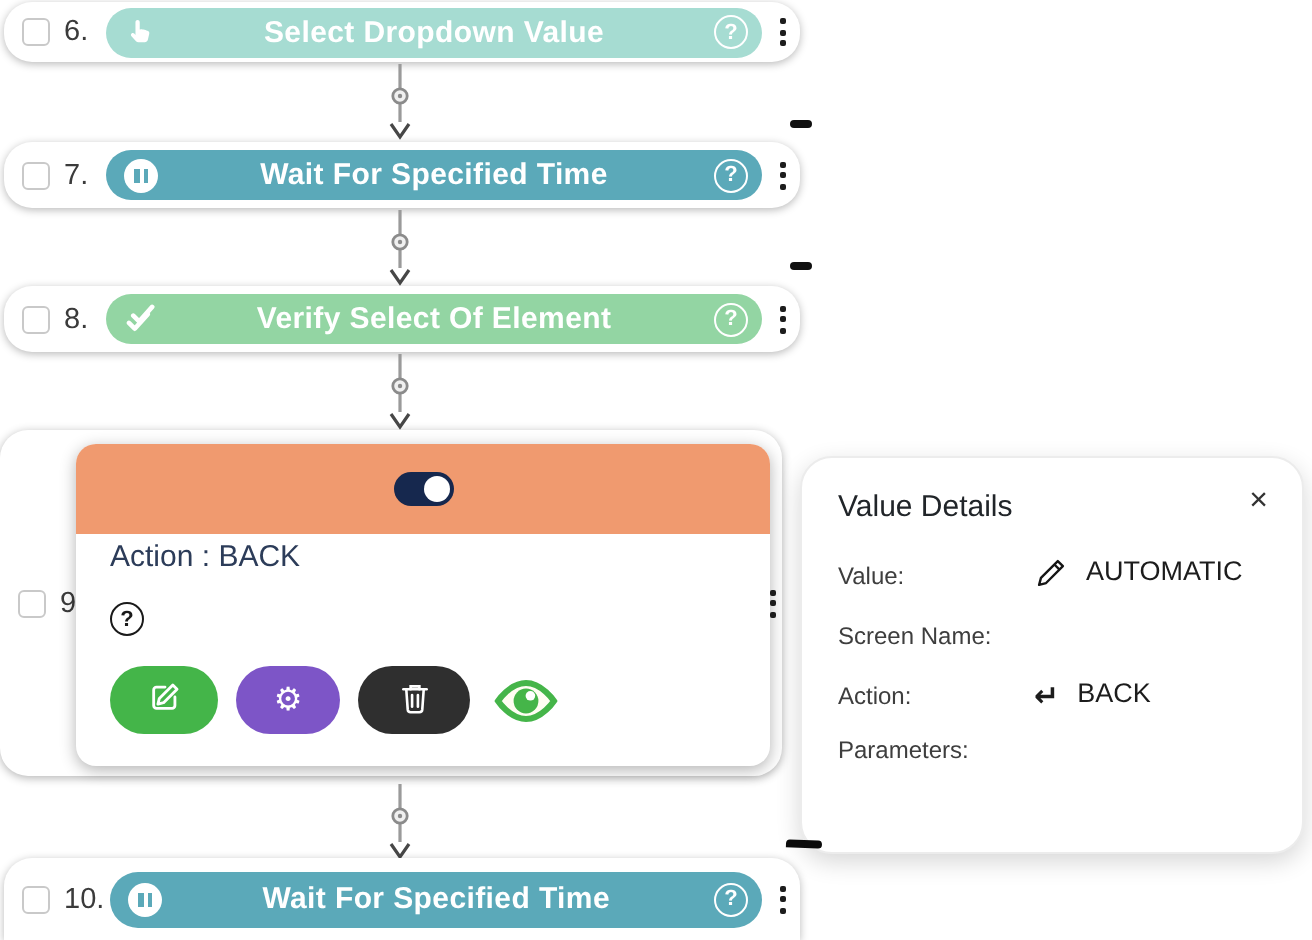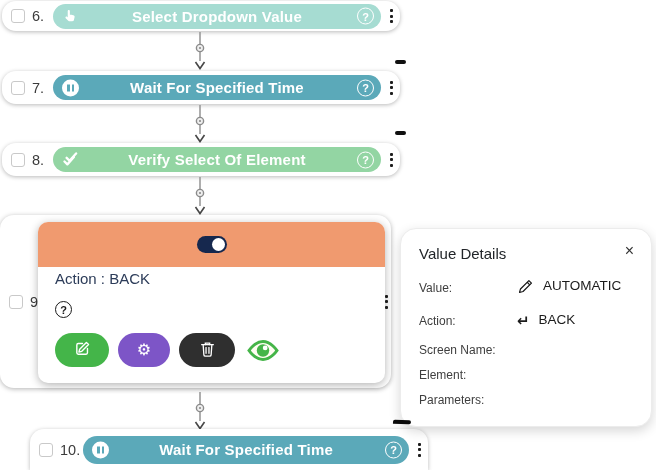--- a/index.html
+++ b/index.html
@@ -225,21 +225,21 @@
       </div>
   </div>
 
   <svg class="conn" style="top:392px;" viewBox="0 0 16 38">
     <line x1="8" y1="0" x2="8" y2="29" stroke="#9a9a9a" stroke-width="1.6"></line>
     <circle cx="8" cy="16" r="3.6" fill="#f0f0f0" stroke="#8b8b8b" stroke-width="1.4"></circle>
     <circle cx="8" cy="16" r="1.1" fill="#8b8b8b"></circle>
     <path d="M3.5 30 L8 36.5 L12.5 30" fill="none" stroke="#474747" stroke-width="1.6"></path>
   </svg>
 
-  <div class="row" style="top:429px; height:41px; border-radius:14px 14px 0 0;margin-left:28px;">
+  <div class="row" style="top:429px; height:41px; border-radius:14px 14px 0 0;">
     <div class="checkbox"></div>
     <span class="stepnum">10.</span>
     <div class="pill c-teal" style="height:28px; border-radius:14px;">
       <span class="pill-icon icon-pause">
           <i></i>
           <i></i>
         </span>
       <span class="pill-label">Wait For Specified Time</span>
       <span class="help">?</span>
     </div>
@@ -260,37 +260,33 @@
         <span>
           <svg width="17" height="17" viewBox="0 0 20 20" fill="none" stroke="#151515" stroke-width="1.4" stroke-linejoin="round">
             <path d="M3 17l1.1-4.1L14 3l3 3L7.1 15.9z"></path>
               <path d="M12 5l3 3"></path>
           </svg>
         </span>
         <span>AUTOMATIC</span>
       </span>
     </div>
 
+    <div class="panel-row mt12">
+      <span class="panel-label">Screen Name:</span>
+      <span class="panel-val"></span>
+    </div>
+
     <div class="panel-row mt14">
       <span class="panel-label">Action:</span>
       <span class="panel-val">
         <span class="ret-glyph">↵</span>
         <span>BACK</span>
       </span>
     </div>
 
-    <div class="panel-row mt12">
-      <span class="panel-label">Screen Name:</span>
-      <span class="panel-val"></span>
-    </div>
-
-    <div class="panel-row mt10">
-      <span class="panel-label">Element:</span>
-      <span class="panel-val"></span>
-    </div>
 
     <div class="panel-row mt10">
       <span class="panel-label">Parameters:</span>
       <span class="panel-val"></span>
     </div>
   </div>
 
   <div class="dash" style="left:395px; top:60px;"></div>
   <div class="dash" style="left:395px; top:131px;"></div>
   <div class="cursor-mark"></div>

